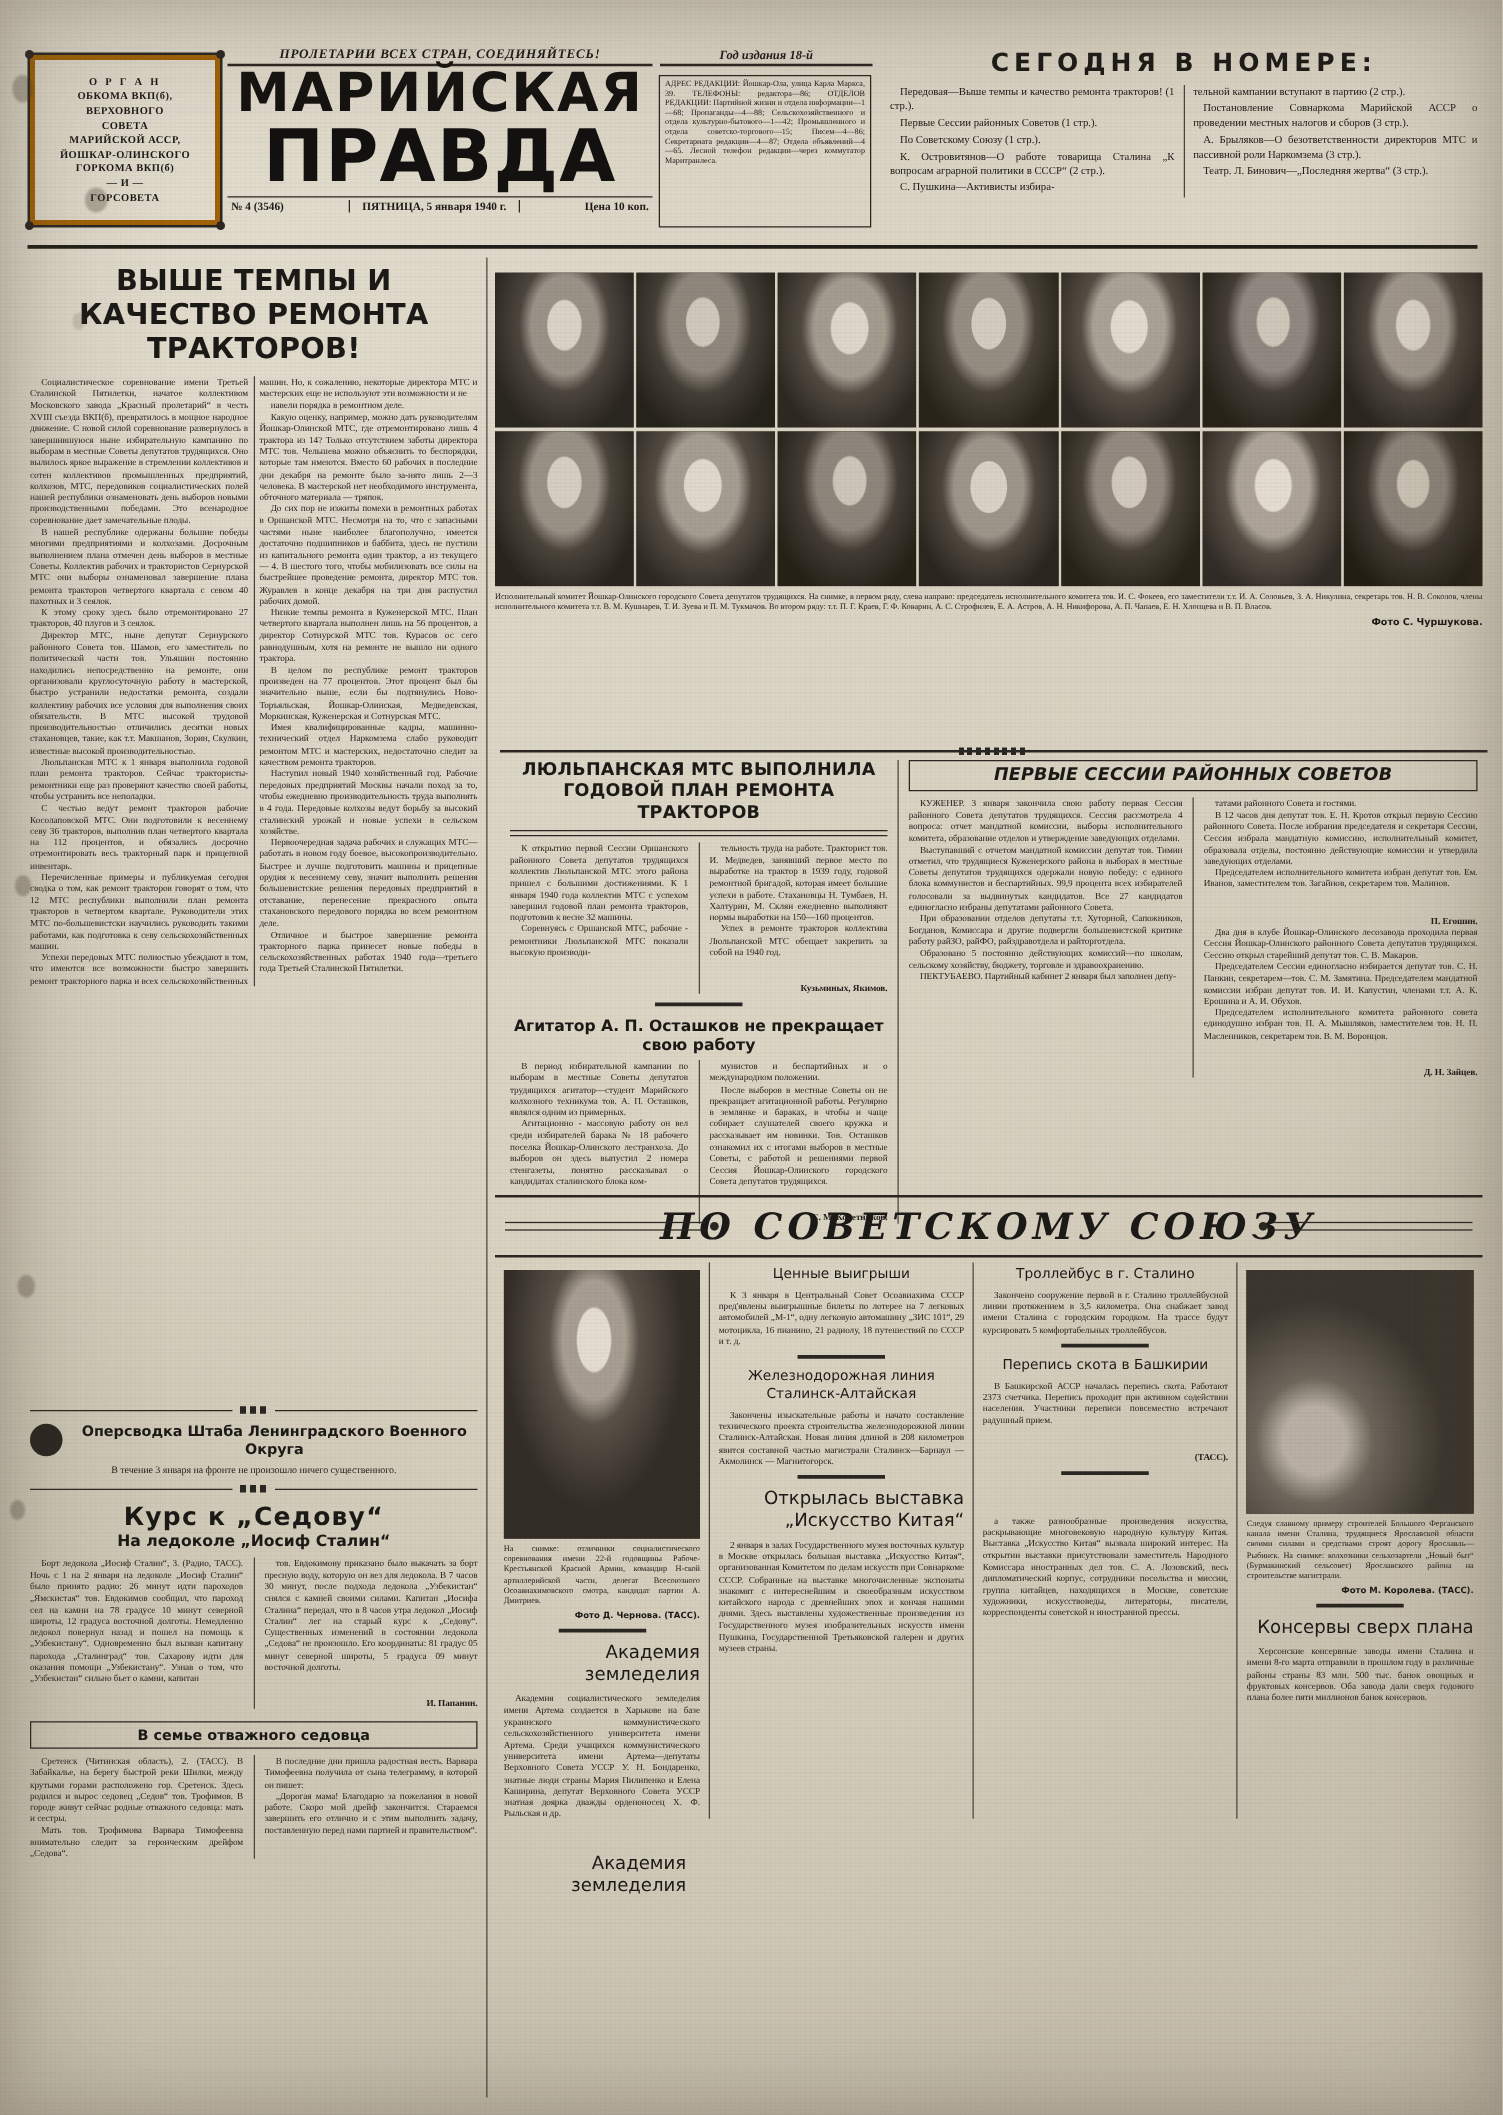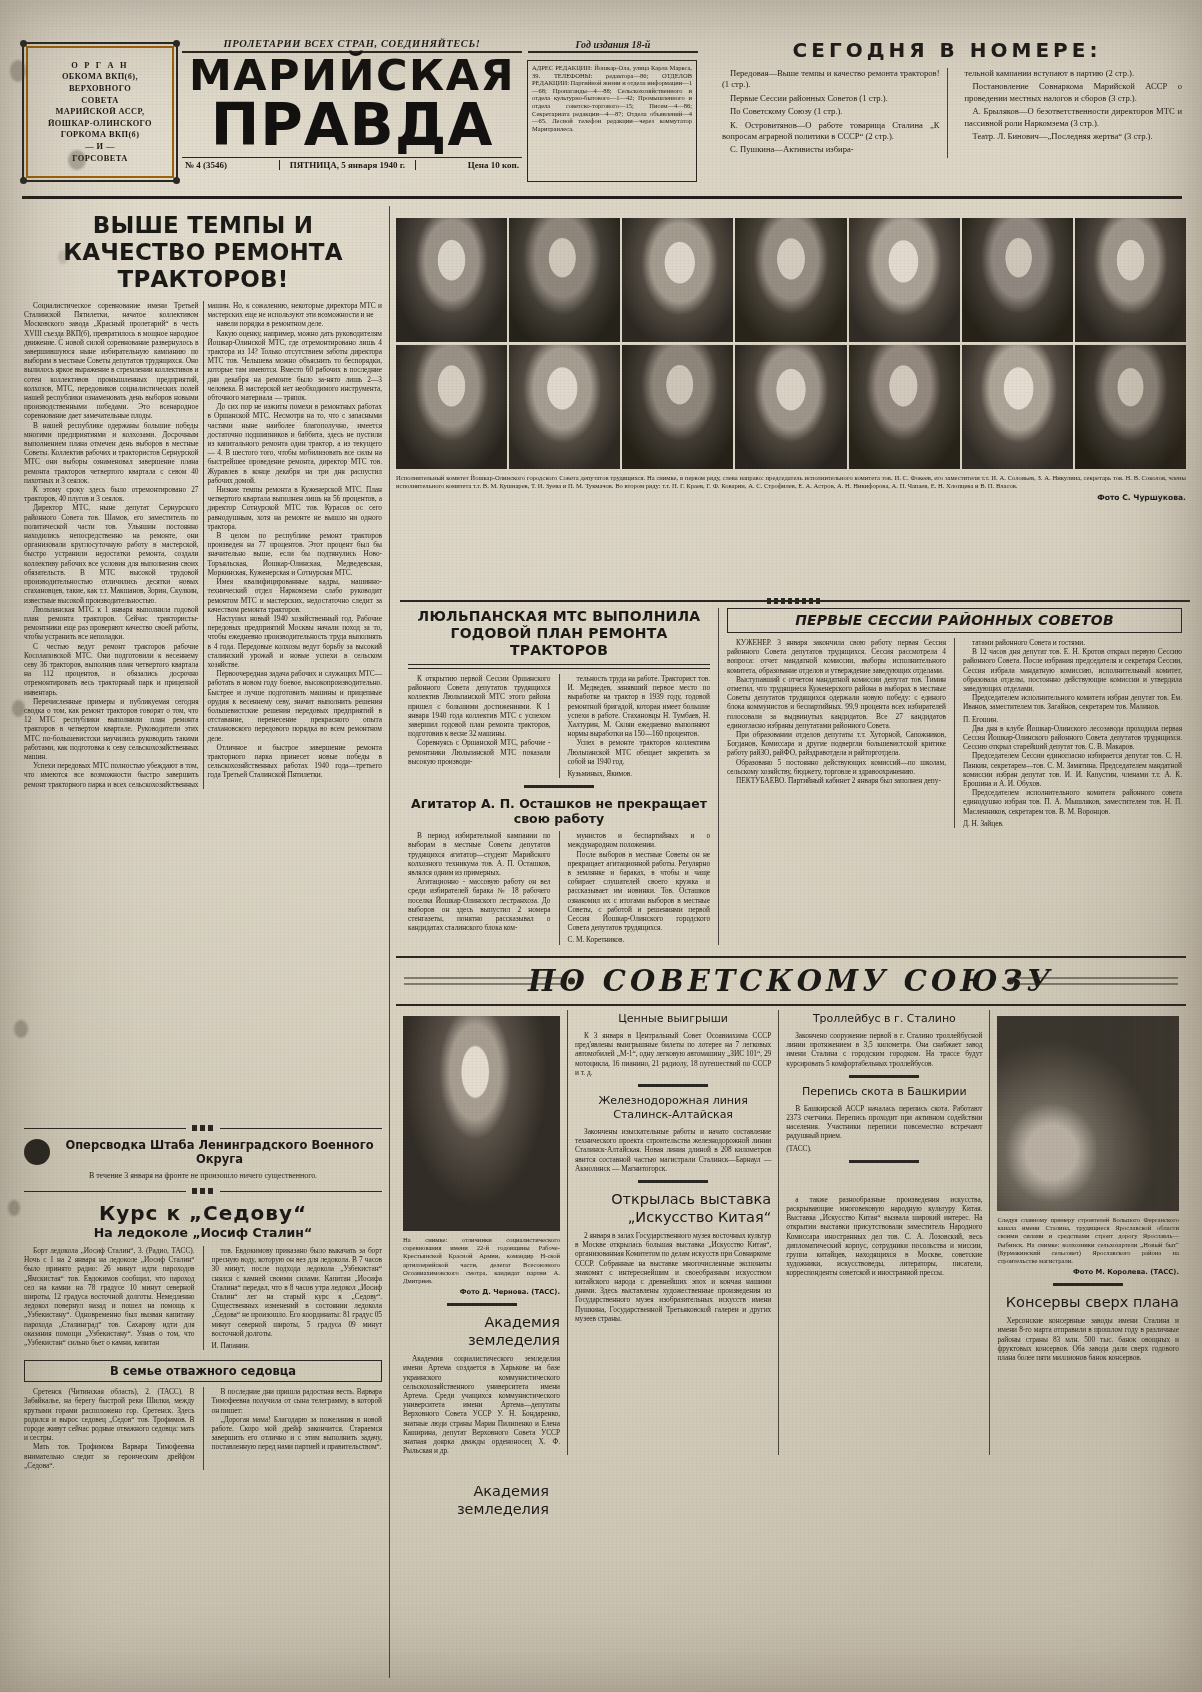--- a/index.html
+++ b/index.html
@@ -36,32 +36,32 @@
   .sheet{position:absolute;inset:0;padding:0;}
   .col-sep{position:absolute;width:1px;background:#4b463d;top:0;bottom:0;}
 
   .body-txt{
     font-size:7.4px;line-height:9.2px;text-align:justify;
     hyphens:auto;-webkit-hyphens:auto;
     letter-spacing:-0.05px;
     color:#201d19;
   }
   .body-txt p{margin:0 0 0 0;text-indent:9px;}
-  .sig{text-align:left;font-size:7.4px;margin-top:3px;font-weight:normal;}
+  .sig{text-align:right;font-size:7.4px;margin-top:20px;font-weight:bold;}
   .center{text-align:center;}
 
   
   #masthead{position:absolute;left:22px;top:38px;width:1160px;height:160px;}
   .mh-left{
     position:absolute;left:0;top:4px;width:152px;height:136px;
     border:2px solid #2a2621;
     display:flex;align-items:center;justify-content:center;
   }
   .mh-left-inner{
-    border:2px solid #a16207;width:140px;height:124px;
+    border:4px solid #a16207;width:140px;height:124px;
     display:flex;flex-direction:column;align-items:center;justify-content:center;
     text-align:center;font-size:8.4px;line-height:11.6px;font-weight:bold;
     letter-spacing:.4px;padding:2px;
   }
   .mh-left-inner div:first-child{letter-spacing:2.2px;}
   .corner-dot{position:absolute;width:7px;height:7px;border-radius:50%;background:#2a2621;}
 
   .mh-center{position:absolute;left:160px;top:0;width:340px;text-align:center;}
   .slogan{
     font-size:10.5px;font-weight:bold;font-style:italic;letter-spacing:.6px;
@@ -85,21 +85,21 @@
     font-size:10px;font-weight:bold;font-style:italic;border-bottom:2px solid #2a2621;
     padding-bottom:1px;}
   .addr-txt{font-size:6.5px;line-height:7.6px;text-align:justify;}
 
   .mh-today{position:absolute;left:690px;top:0;width:470px;}
   .today-title{
     font-family:"DejaVu Sans", sans-serif;font-weight:bold;
     font-size:20px;letter-spacing:4px;text-align:center;margin-bottom:6px;
   }
   .today-cols{display:flex;gap:7px;}
-  .today-col{flex:1;font-size:8.6px;line-height:11.4px;text-align:justify;margin-left:10px;}
+  .today-col{flex:1;font-size:8.6px;line-height:11.4px;text-align:justify;}
   .today-col .it{text-indent:8px;margin-bottom:2px;}
   .today-sep{width:1px;background:#4b463d;}
 
   
   #toprule{position:absolute;left:22px;top:196px;width:1160px;height:3px;background:#221f1a;}
 
   
   #editorial{position:absolute;left:24px;top:206px;width:358px;}
   .ed-title{
     font-family:"DejaVu Sans", sans-serif;font-weight:bold;

